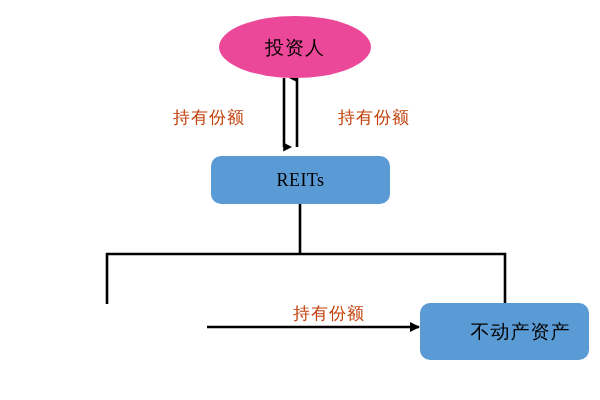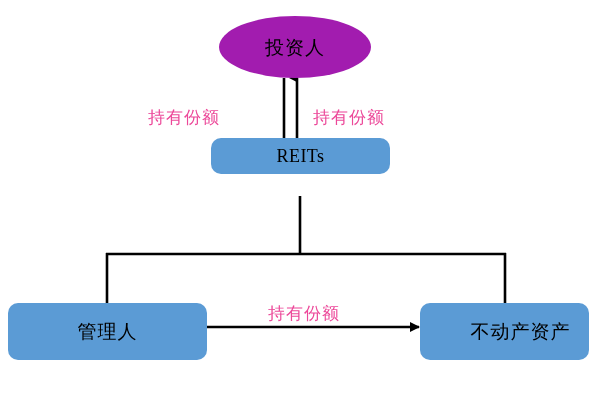--- a/index.html
+++ b/index.html
@@ -29,21 +29,21 @@
     position: absolute;
     display: flex;
     align-items: center;
     justify-content: center;
     box-sizing: border-box;
     z-index: 2;
   }
 
   .node-ellipse {
     border-radius: 50%;
-    background: #a21caf;
+    background: #ec4899;
   }
   .node-box {
     border-radius: 10px;
     background: #5b9bd5;
   }
 
   .node-label {
     color: #000000;
     font-family: "Liberation Serif", "DejaVu Serif", serif;
     white-space: nowrap;
@@ -53,26 +53,27 @@
     font-size: 19px;
     letter-spacing: 1px;
   }
   .label-latin {
     font-size: 18px;
     letter-spacing: 0.5px;
   }
 
   .edge-label {
     position: absolute;
-    color: #ec4899;
+    color: #c2410c;
     font-family: "Liberation Serif", "DejaVu Serif", serif;
     font-size: 17px;
     letter-spacing: 1px;
     white-space: nowrap;
     z-index: 3;
+    margin-left: 25px;
   }
 </style>
 </head>
 <body>
 
 <div id="diagram-canvas">
 
   <svg class="edges" viewBox="0 0 600 400" xmlns="http://www.w3.org/2000/svg">
     <defs>
       <marker id="arrow-up" markerWidth="9" markerHeight="9" refX="4.5" refY="8.2" orient="auto" markerUnits="userSpaceOnUse">
@@ -98,27 +99,24 @@
 
     <line x1="505" y1="253" x2="505" y2="304" stroke="#000000" stroke-width="2.6"></line>
 
     <line x1="207" y1="327" x2="419" y2="327" stroke="#000000" stroke-width="2.6" marker-end="url(#arrow-right)"></line>
   </svg>
 
   <div class="node node-ellipse" style="left:219px; top:16px; width:152px; height:62px;">
     <span class="node-label label-cjk">投资人</span>
   </div>
 
-  <div class="node node-box" style="left:211px; top:138px; width:179px; height:36px;">
+  <div class="node node-box" style="left:211px; top:156px; width:179px; height:48px;">
     <span class="node-label label-latin">REITs</span>
   </div>
 
-  <div class="node node-box" style="left:8px; top:303px; width:199px; height:57px;">
-    <span class="node-label label-cjk">管理人</span>
-  </div>
 
   <div class="node node-box" style="left:420px; top:303px; width:169px; height:57px;padding-left:32px;">
     <span class="node-label label-cjk">不动产资产</span>
   </div>
 
   <div class="edge-label" style="left:148px; top:106px;">持有份额</div>
 
   <div class="edge-label" style="left:313px; top:106px;">持有份额</div>
 
   <div class="edge-label" style="left:268px; top:302px;">持有份额</div>

